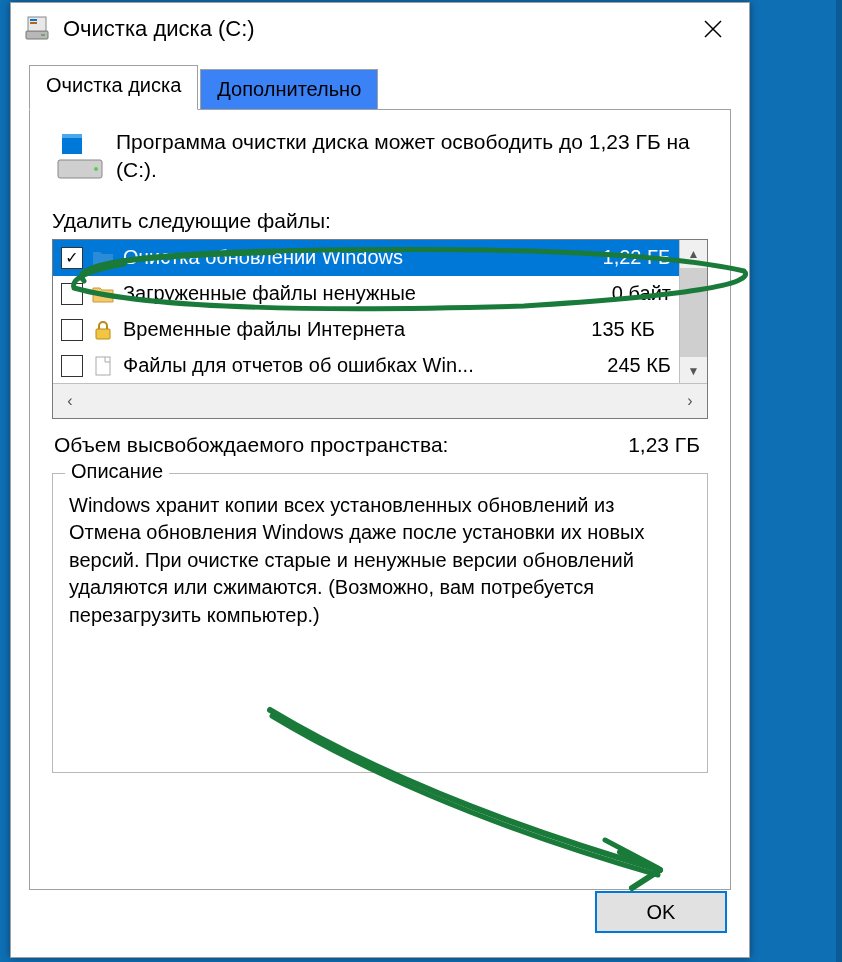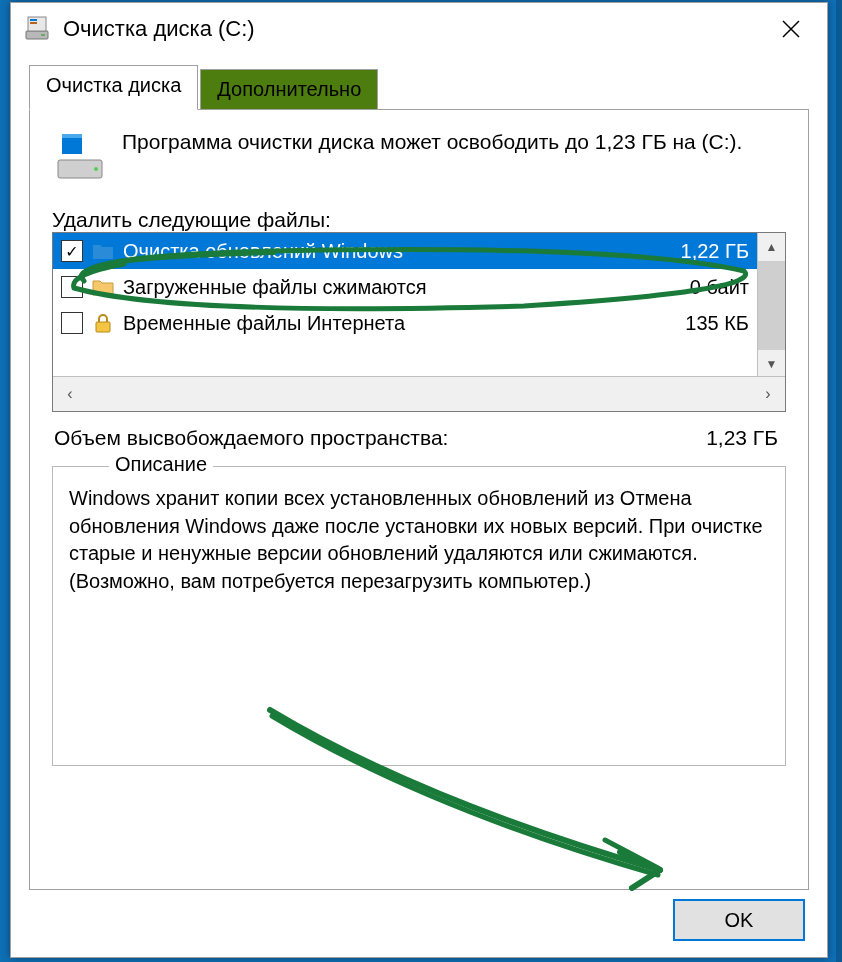--- a/index.html
+++ b/index.html
@@ -8,21 +8,21 @@
       background: #0f6fb5;
       width: 842px;
       height: 962px;
       position: relative;
       overflow: hidden;
     }
     .window {
       position: absolute;
       left: 10px;
       top: 2px;
-      width: 818px;
+      width: 740px;
       height: 956px;
       background: #fff;
       border: 1px solid #a0a0a0;
       box-shadow: 0 0 8px rgba(0,0,0,0.4);
     }
     .titlebar {
       height: 52px;
       display: flex;
       align-items: center;
       padding: 0 12px;
@@ -68,48 +68,49 @@
       position: relative;
       margin-right: 2px;
     }
     .tab.active {
       border-bottom: 1px solid #fff;
       margin-bottom: -1px;
       z-index: 2;
       text-align: right;
     }
     .tab.inactive {
-      background: #4d7c0f;
+      background: #3b82f6;
       margin-top: 4px;
     }
     .tabpanel {
       border: 1px solid #a0a0a0;
       border-top: none;
       padding: 18px 22px 20px 22px;
       background: #fff;
       min-height: 780px;
       position: relative;
     }
     .info-row {
       display: flex;
       align-items: flex-start;
-      gap: 14px;
+      gap: 8px;
       margin-bottom: 24px;
     }
     .disk-icon {
       width: 56px;
       height: 56px;
       flex-shrink: 0;
     }
     .info-text {
       font-size: 21px;
       line-height: 1.35;
     }
     .section-label {
       font-size: 21px;
+      margin-bottom: 6px;
     }
     .file-list-wrap {
       border: 1px solid #7a7a7a;
       background: #fff;
       height: 180px;
       position: relative;
       margin-bottom: 8px;
     }
     .file-list {
       height: 145px;
@@ -212,29 +213,28 @@
       padding: 18px 16px 16px 16px;
       min-height: 300px;
     }
     .groupbox-title {
       position: absolute;
       top: -14px;
       left: 12px;
       background: #fff;
       padding: 0 6px;
       font-size: 20px;
-      margin-left: 44px;
     }
     .description-text {
       font-size: 20px;
       line-height: 1.38;
     }
     .button-row {
       position: absolute;
-      bottom: 16px;
+      bottom: 24px;
       right: 22px;
       display: flex;
       gap: 4px;
       padding-left: 22px;
     }
     .btn {
       min-width: 132px;
       height: 42px;
       border: 1px solid #888;
       background: #e1e1e1;
@@ -311,31 +311,40 @@
                   <path d="M2 6 h7 l2 2 h11 v12 h-20 z" fill="#2a8bd8"></path>
                 </svg></span>
               <span class="file-name">Очистка обновлений Windows</span>
               <span class="file-size">1,22 ГБ</span>
             </div>
             <div class="file-row" style="padding-right: 32px;">
               <span class="checkbox"></span>
               <span class="row-icon"><svg viewBox="0 0 24 24">
                   <path d="M2 6 h7 l2 2 h11 v12 h-20 z" fill="#f5c96b" stroke="#c79a3a"></path>
                 </svg></span>
-              <span class="file-name">Загруженные файлы сжимаются</span>
+              <span class="file-name">Загруженные файлы ненужные</span>
               <span class="file-size">0 байт</span>
             </div>
-            <div class="file-row" style="padding-right: 32px;">
+            <div class="file-row" style="padding-right: 48px;">
               <span class="checkbox"></span>
               <span class="row-icon"><svg viewBox="0 0 24 24">
                   <rect x="5" y="11" width="14" height="10" rx="1" fill="#f4c542" stroke="#b88a1a"></rect>
                   <path d="M8 11 v-3 a4 4 0 0 1 8 0 v3" fill="none" stroke="#b88a1a" stroke-width="2"></path>
                 </svg></span>
               <span class="file-name">Временные файлы Интернета</span>
               <span class="file-size">135 КБ</span>
+            </div>
+            <div class="file-row" style="padding-right: 32px;">
+              <span class="checkbox"></span>
+              <span class="row-icon"><svg viewBox="0 0 24 24">
+                  <rect x="5" y="3" width="14" height="18" fill="#fff" stroke="#aaa"></rect>
+                  <path d="M14 3 v5 h5" fill="none" stroke="#aaa"></path>
+                </svg></span>
+              <span class="file-name">Файлы для отчетов об ошибках Win...</span>
+              <span class="file-size">245 КБ</span>
             </div>
           </div>
         <div class="vscroll">
           <div class="arrow">▲</div>
           <div class="thumb"></div>
           <div class="arrow">▼</div>
         </div>
         <div class="hscroll">
           <div class="arrow">‹</div>
           <div class="track"></div>

